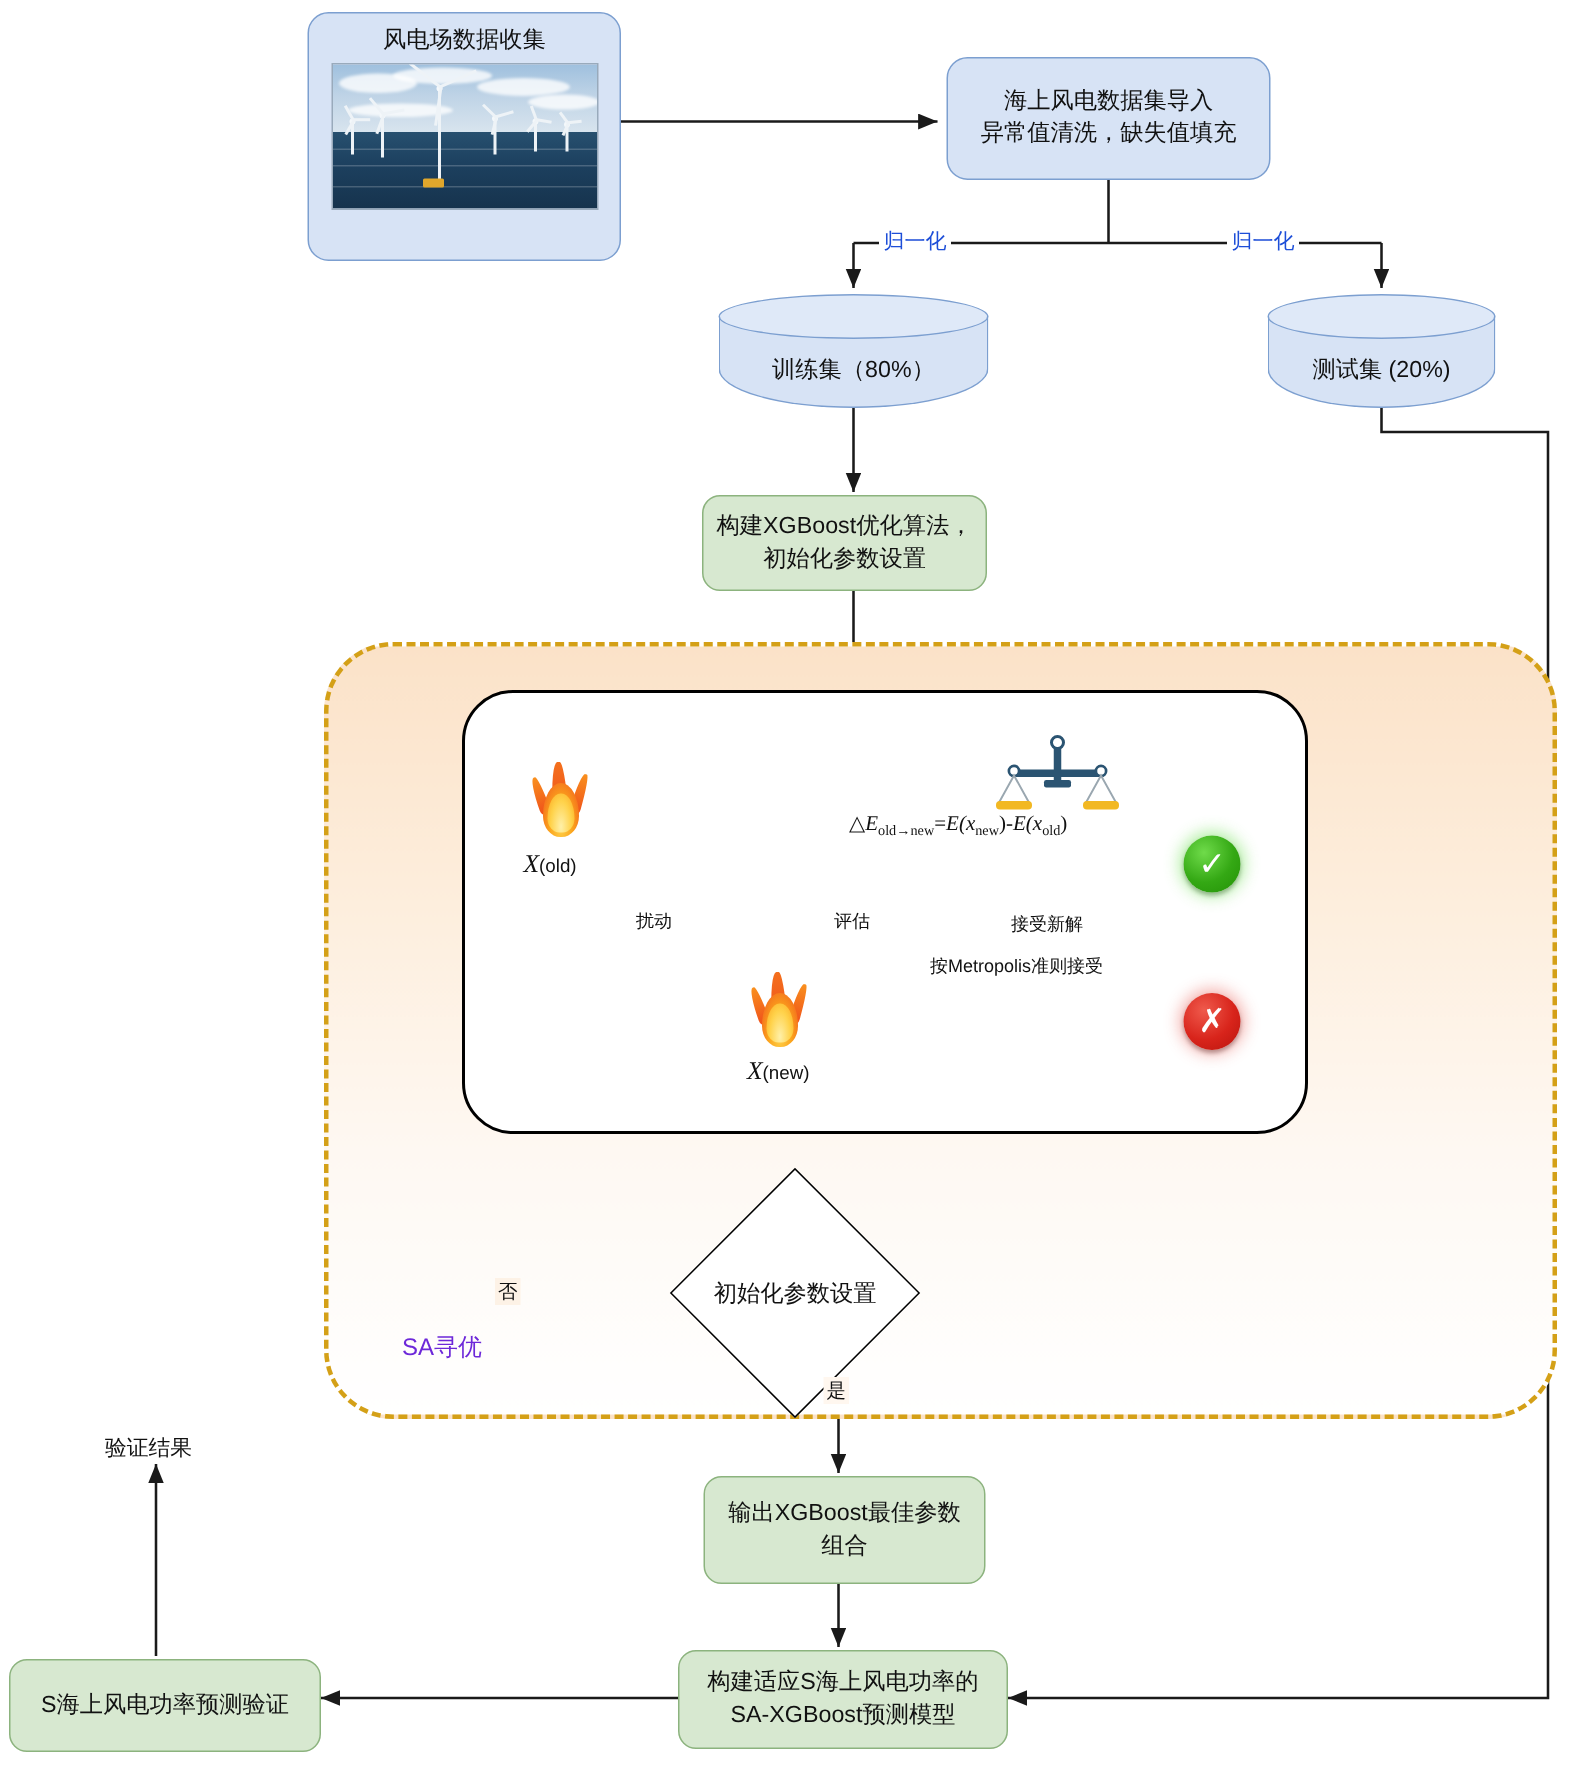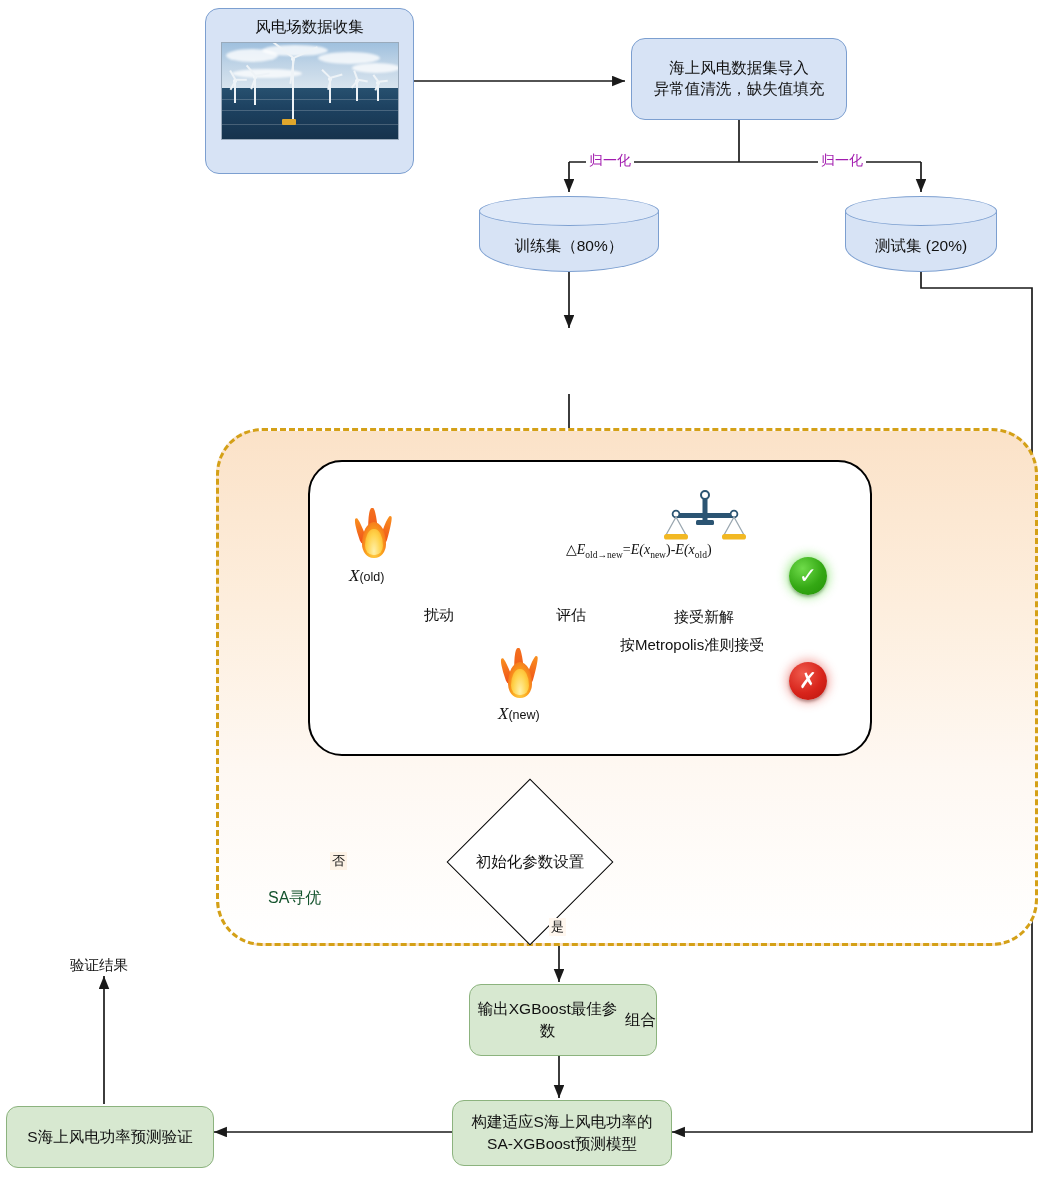--- a/index.html
+++ b/index.html
@@ -51,34 +51,34 @@
     font-size:15.5px;color:#111;white-space:nowrap;
   }
 
   
   #sa-container{
     position:absolute;left:216px;top:428px;width:816px;height:512px;
     border:3px dashed #d4a017;border-radius:46px;
     background:linear-gradient(180deg,#fbe2c8 0%,#fdeedd 34%,#fef8f2 66%,#ffffff 100%);
   }
   #sa-label{
-    position:absolute;left:268px;top:888px;font-size:16px;color:#14532d;
+    position:absolute;left:268px;top:888px;font-size:16px;color:#6d28d9;
   }
 
   
   #sa-inner{
     position:absolute;left:308px;top:460px;width:560px;height:292px;
     background:#fff;border:2px solid #000;border-radius:34px;
   }
 
   
-  .lbl{position:absolute;font-size:15px;color:#111;white-space:nowrap;background:transparent;}
+  .lbl{position:absolute;font-size:12px;color:#111;white-space:nowrap;background:transparent;}
   .lbl-sm{position:absolute;font-size:13px;color:#111;white-space:nowrap;}
   .edge-lbl{
-    position:absolute;font-size:14px;color:#a21caf;white-space:nowrap;
+    position:absolute;font-size:14px;color:#1d4ed8;white-space:nowrap;
     background:#fff;padding:0 3px;text-align:center;
   }
 
   
   #wind-photo{
     position:absolute;left:221px;top:42px;width:176px;height:96px;
     border:1px solid #9ab;overflow:hidden;
   }
   .sky{position:absolute;left:0;top:0;width:100%;height:47%;
     background:linear-gradient(180deg,#9fc0de 0%,#bed3e6 45%,#d8e4ee 100%);}
@@ -249,20 +249,24 @@
     <div class="top"></div>
     <div class="cyl-label">训练集（80%）</div>
   </div>
 
   <div class="cyl" id="n-test" style="left:845px;top:196px;width:152px;height:76px;">
     <div class="body"></div>
     <div class="top"></div>
     <div class="cyl-label">测试集 (20%)</div>
   </div>
 
+  <div class="node green-box" id="n-build" style="left:468px;top:330px;width:190px;height:64px;flex-direction:column;">
+    <div>构建XGBoost优化算法，</div>
+    <div>初始化参数设置</div>
+  </div>
 
   <div id="sa-container"></div>
   <div id="sa-label">SA寻优</div>
 
   <div id="sa-inner"></div>
 
   <div class="flame" style="left:352px;top:500px;width:44px;height:58px;">
     <div class="tip" style="left:38%;bottom:24%;width:10px;height:36px;transform:rotate(-4deg);"></div>
     <div class="tip" style="left:20%;bottom:26%;width:7px;height:26px;transform:rotate(-20deg);background:linear-gradient(180deg,#f9901e,#ef4e1a);"></div>
     <div class="tip" style="left:62%;bottom:26%;width:7px;height:28px;transform:rotate(16deg);background:linear-gradient(180deg,#f9901e,#ef4e1a);"></div>
@@ -313,21 +317,21 @@
 
   <div class="diamond-wrap" id="n-decision" style="left:471px;top:803px;width:118px;height:118px;">
     <div class="diamond-shape"></div>
     <div class="diamond-text">初始化参数设置</div>
   </div>
   <div class="lbl-sm" style="left:330px;top:852px;background:#fdf2e6;padding:0 2px;">否</div>
   <div class="lbl-sm" style="left:549px;top:918px;background:#fff7ef;padding:0 2px;">是</div>
 
   <div class="lbl" style="left:70px;top:956px;font-size:14.5px;">验证结果</div>
 
-  <div class="node green-box" id="n-output" style="left:469px;top:984px;width:188px;height:72px;flex-direction:row;">
+  <div class="node green-box" id="n-output" style="left:469px;top:984px;width:188px;height:72px;flex-direction:column;">
     <div>输出XGBoost最佳参数</div>
     <div>组合</div>
   </div>
 
   <div class="node green-box" id="n-validate" style="left:6px;top:1106px;width:208px;height:62px;">
     <div>S海上风电功率预测验证</div>
   </div>
 
   <div class="node green-box" id="n-model" style="left:452px;top:1100px;width:220px;height:66px;flex-direction:column;">
     <div>构建适应S海上风电功率的</div>

